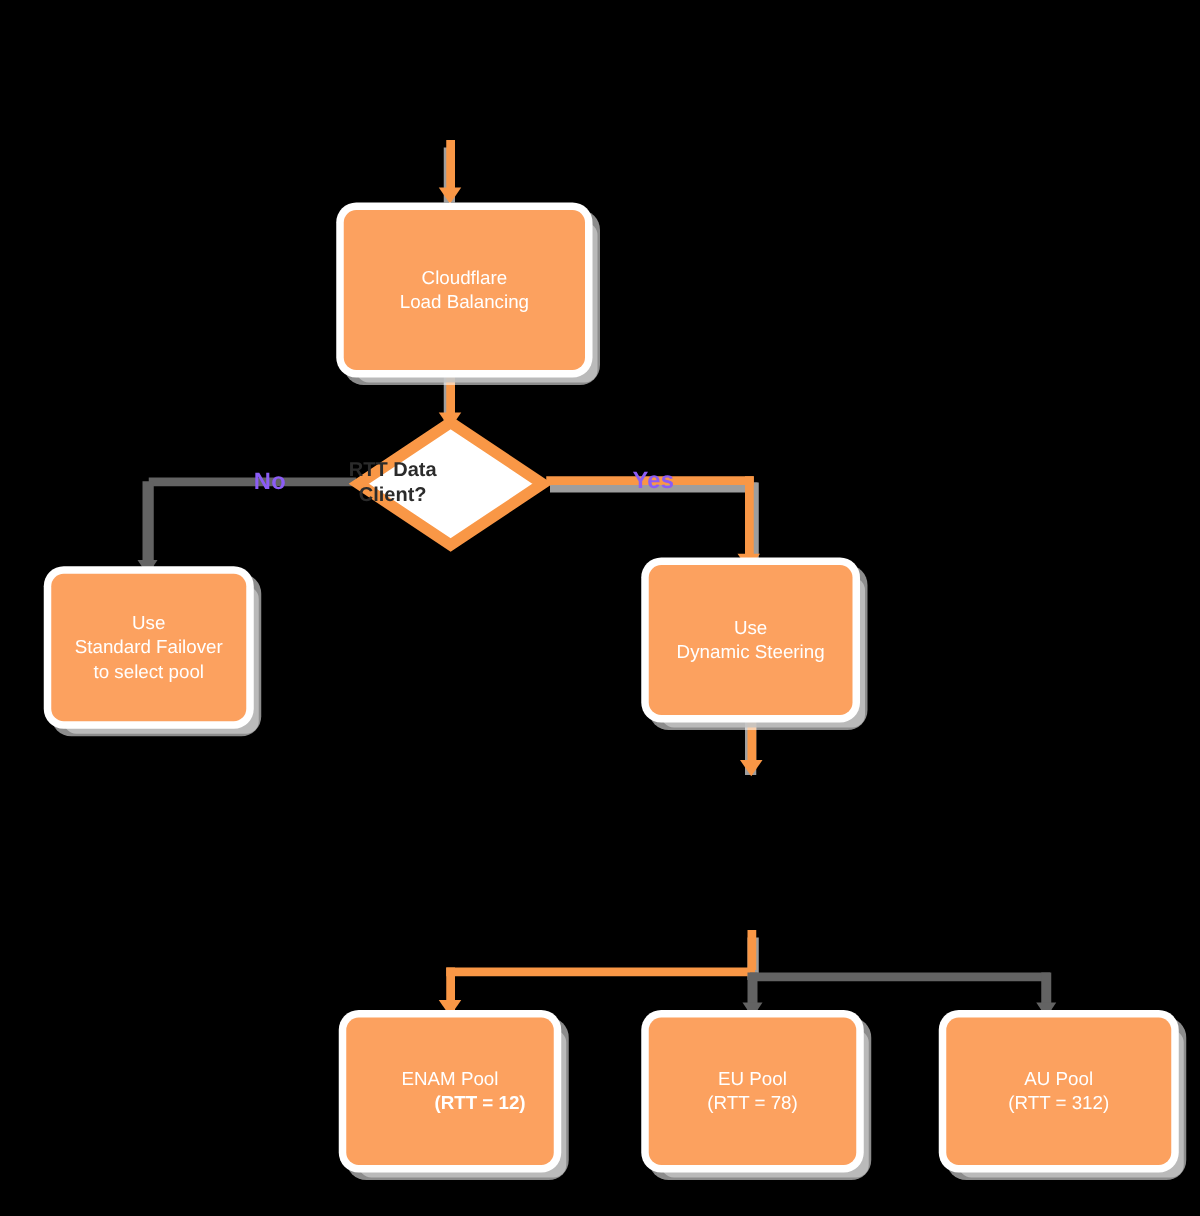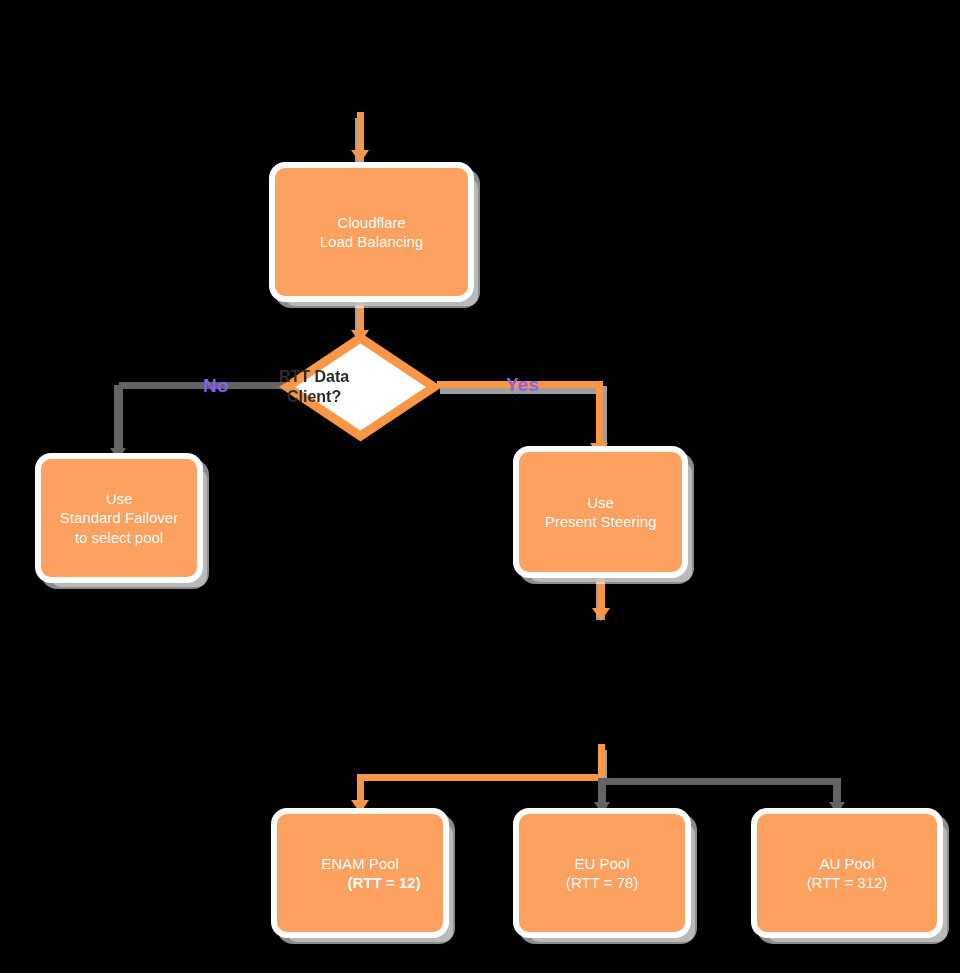--- a/index.html
+++ b/index.html
@@ -177,21 +177,21 @@
     <span class="txt">
       <span>Use</span><br>
       <span>Standard Failover</span><br>
       <span>to select pool</span>
     </span>
   </div>
 
   <div class="node proc" style="left:519px; top:452px; width:163px; height:120px;">
     <span class="txt">
       <span>Use</span><br>
-      <span>Present Steering</span>
+      <span>Dynamic Steering</span>
     </span>
   </div>
 
 
   <div class="node proc" style="left:277px; top:814px; width:166px; height:118px;">
     <span class="txt">
       <span>ENAM Pool</span><br>
       <span class="bold">(RTT = 12)</span>
     </span>
   </div>

